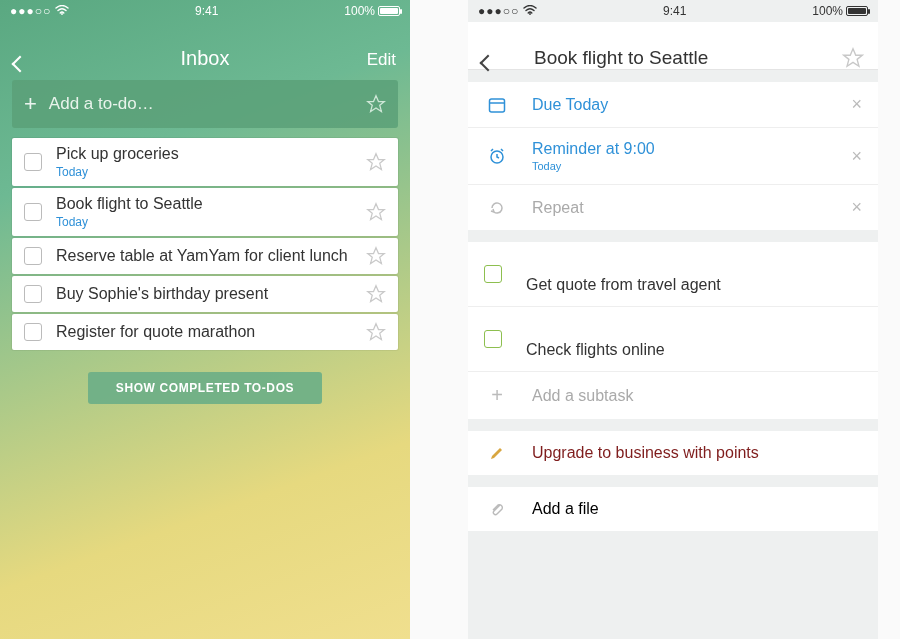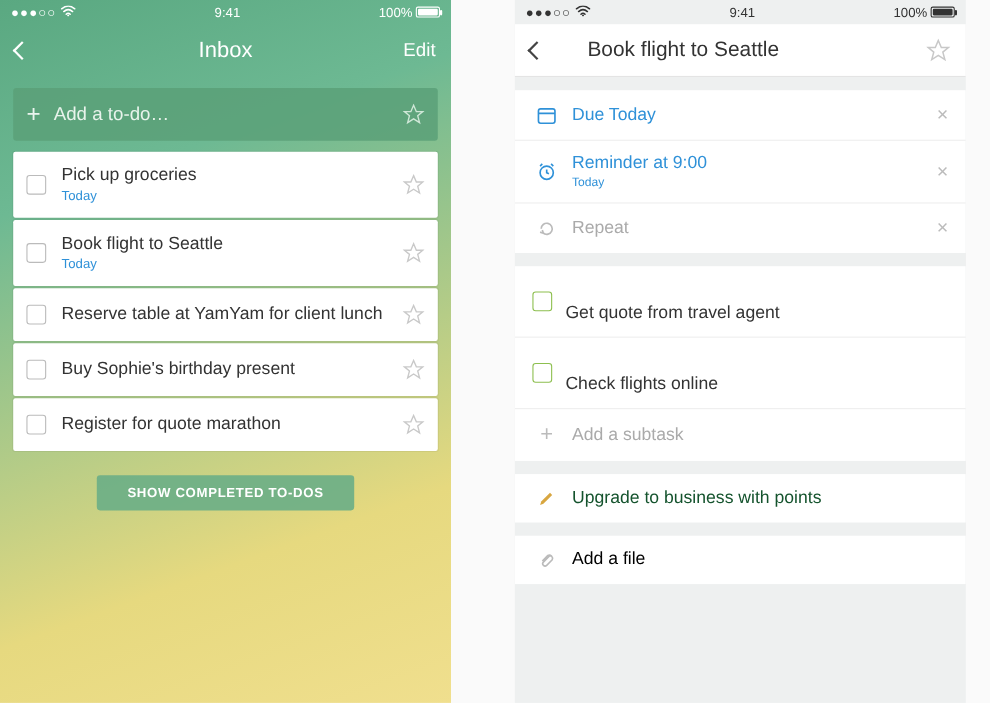--- a/index.html
+++ b/index.html
@@ -36,21 +36,21 @@
   .status-left, .status-right { display:flex; align-items:center; gap:4px; }
   .dots { letter-spacing: 1px; }
   .battery { display:inline-flex; align-items:center; gap:3px;}
   .batt-icon { width:22px; height:10px; border:1px solid currentColor; border-radius:2px; position:relative;}
   .batt-icon::after { content:""; position:absolute; right:-3px; top:2px; width:2px; height:5px; background:currentColor; border-radius:1px;}
   .batt-fill { position:absolute; left:1px; top:1px; bottom:1px; right:1px; background:currentColor; border-radius:1px;}
   
   .navbar {
     height: 48px;
     display:flex;
-    align-items:center;
+    align-items:flex-end;
     justify-content:space-between;
     padding: 0 14px;
     color:#fff;
     font-size:16px;
   }
   .navbar .title { font-size:20px; font-weight:400; flex:1; text-align:center; }
   .detail .navbar { color:#444; background:#fff; border-bottom:1px solid #e4e4e4;}
   .detail .navbar .title { text-align:left; font-size:19px; padding-left:8px; color:#333; font-weight:500;}
   .nav-left, .nav-right { width:44px; display:flex; align-items:center; }
   .nav-right { justify-content:flex-end; }
@@ -67,28 +67,28 @@
     color:#eaf4ee;
     margin-bottom:10px;
   }
   .plus { font-size:22px; margin-right:12px; font-weight:300;}
   .add-placeholder { flex:1; font-size:17px; color:#e8f3eb;}
   .star { width:20px; height:20px; color:#cfd7cc; }
   .add-row .star { color:#cfe7d7; }
   .todo-item {
     background:#fff;
     border-radius:2px;
-    height:48px;
+    height:36px;
     display:flex;
     align-items:center;
     padding:0 12px;
     margin-bottom:2px;
     box-shadow: 0 0 0 1px rgba(0,0,0,0.05);
   }
-  .todo-item.tall { height:60px; }
+  .todo-item.tall { height:48px; }
   .checkbox {
     width:18px; height:18px; border:1.5px solid #bbb; border-radius:3px; margin-right:14px; flex-shrink:0;
   }
   .todo-text { flex:1; display:flex; flex-direction:column; }
   .todo-title { font-size:16px; color:#333; }
   .todo-sub { font-size:12px; color:#2f91d8; margin-top:2px; }
   .todo-item .star svg { stroke:#c9c9c9; fill:none; }
   .show-completed {
     display:block;
     margin: 22px auto 10px;
@@ -99,36 +99,36 @@
     padding:9px 28px;
     border:none;
     border-radius:3px;
     font-weight:600;
   }
   
   .detail-body { padding:0; background:#eef0f0; }
   .section { background:#fff; margin-top:12px; }
   .drow {
     display:flex; align-items:center; padding:12px 16px; min-height:44px;
-    border-bottom:1px solid #eee; font-size:16px;
+    border-bottom:1px solid #eee; font-size:16px;gap:12px;
   }
   .drow:last-child { border-bottom:none;justify-content:center; }
   .drow .icon-slot { width:26px; display:flex; justify-content:center; margin-right:10px; color:#2f91d8; }
   .drow .label { flex:1; color:#2f91d8; }
   .drow.muted .label { color:#aaa; }
   .drow.muted .icon-slot { color:#bbb; }
   .drow .sublabel { font-size:11px; color:#2f91d8; display:block; margin-top:2px;}
   .drow .close-x { color:#bbb; font-size:18px; cursor:pointer; }
   .subtask-check {
     width:18px; height:18px; border:1.8px solid #8dbf4f; border-radius:3px; margin-right:12px; flex-shrink:0;
   }
   .drow.sub .label { color:#333;margin-top:22px; }
   .drow.add-sub .label { color:#aaa; }
   .drow.add-sub .icon-slot { color:#bbb; }
-  .drow.note .label { color:#14532d; }
+  .drow.note .label { color:#7f1d1d; }
   .drow.note .icon-slot { color:#d8a640; }
   .drow.file .label { color:#000000; }
   .drow.file .icon-slot { color:#bbb; }
   .star-svg { stroke:currentColor; fill:none; stroke-width:1.5; }
   .star-outline { color:#c8c8c8; }
   .wifi-icon { display:inline-block; }
 </style>
 </head>
 <body>
 

